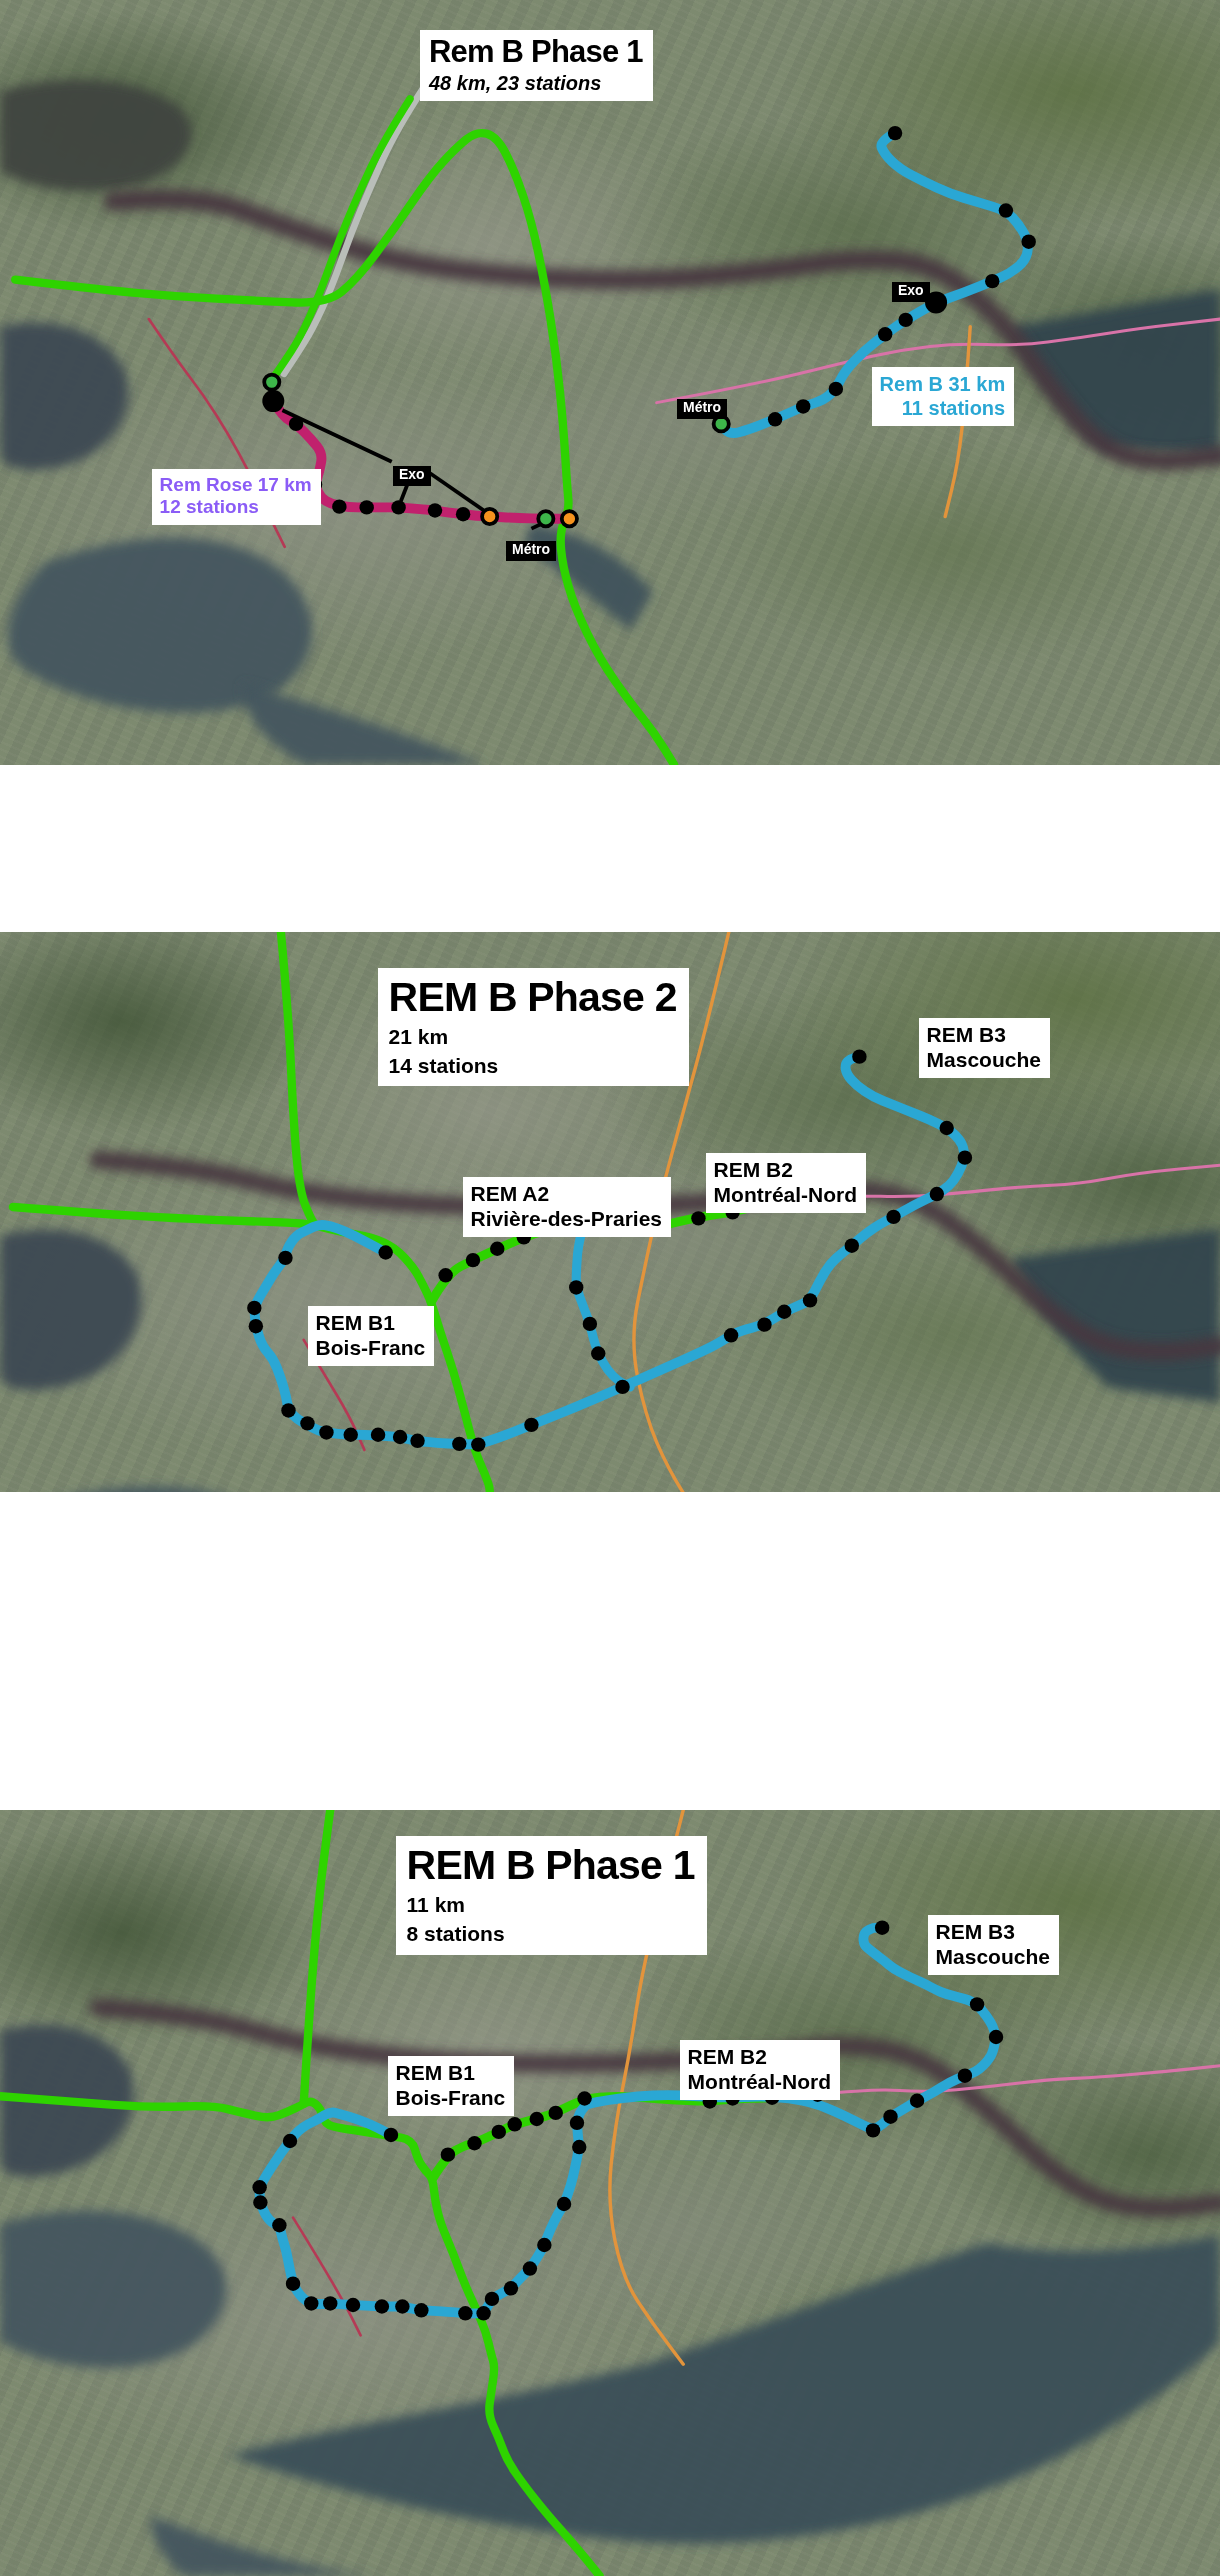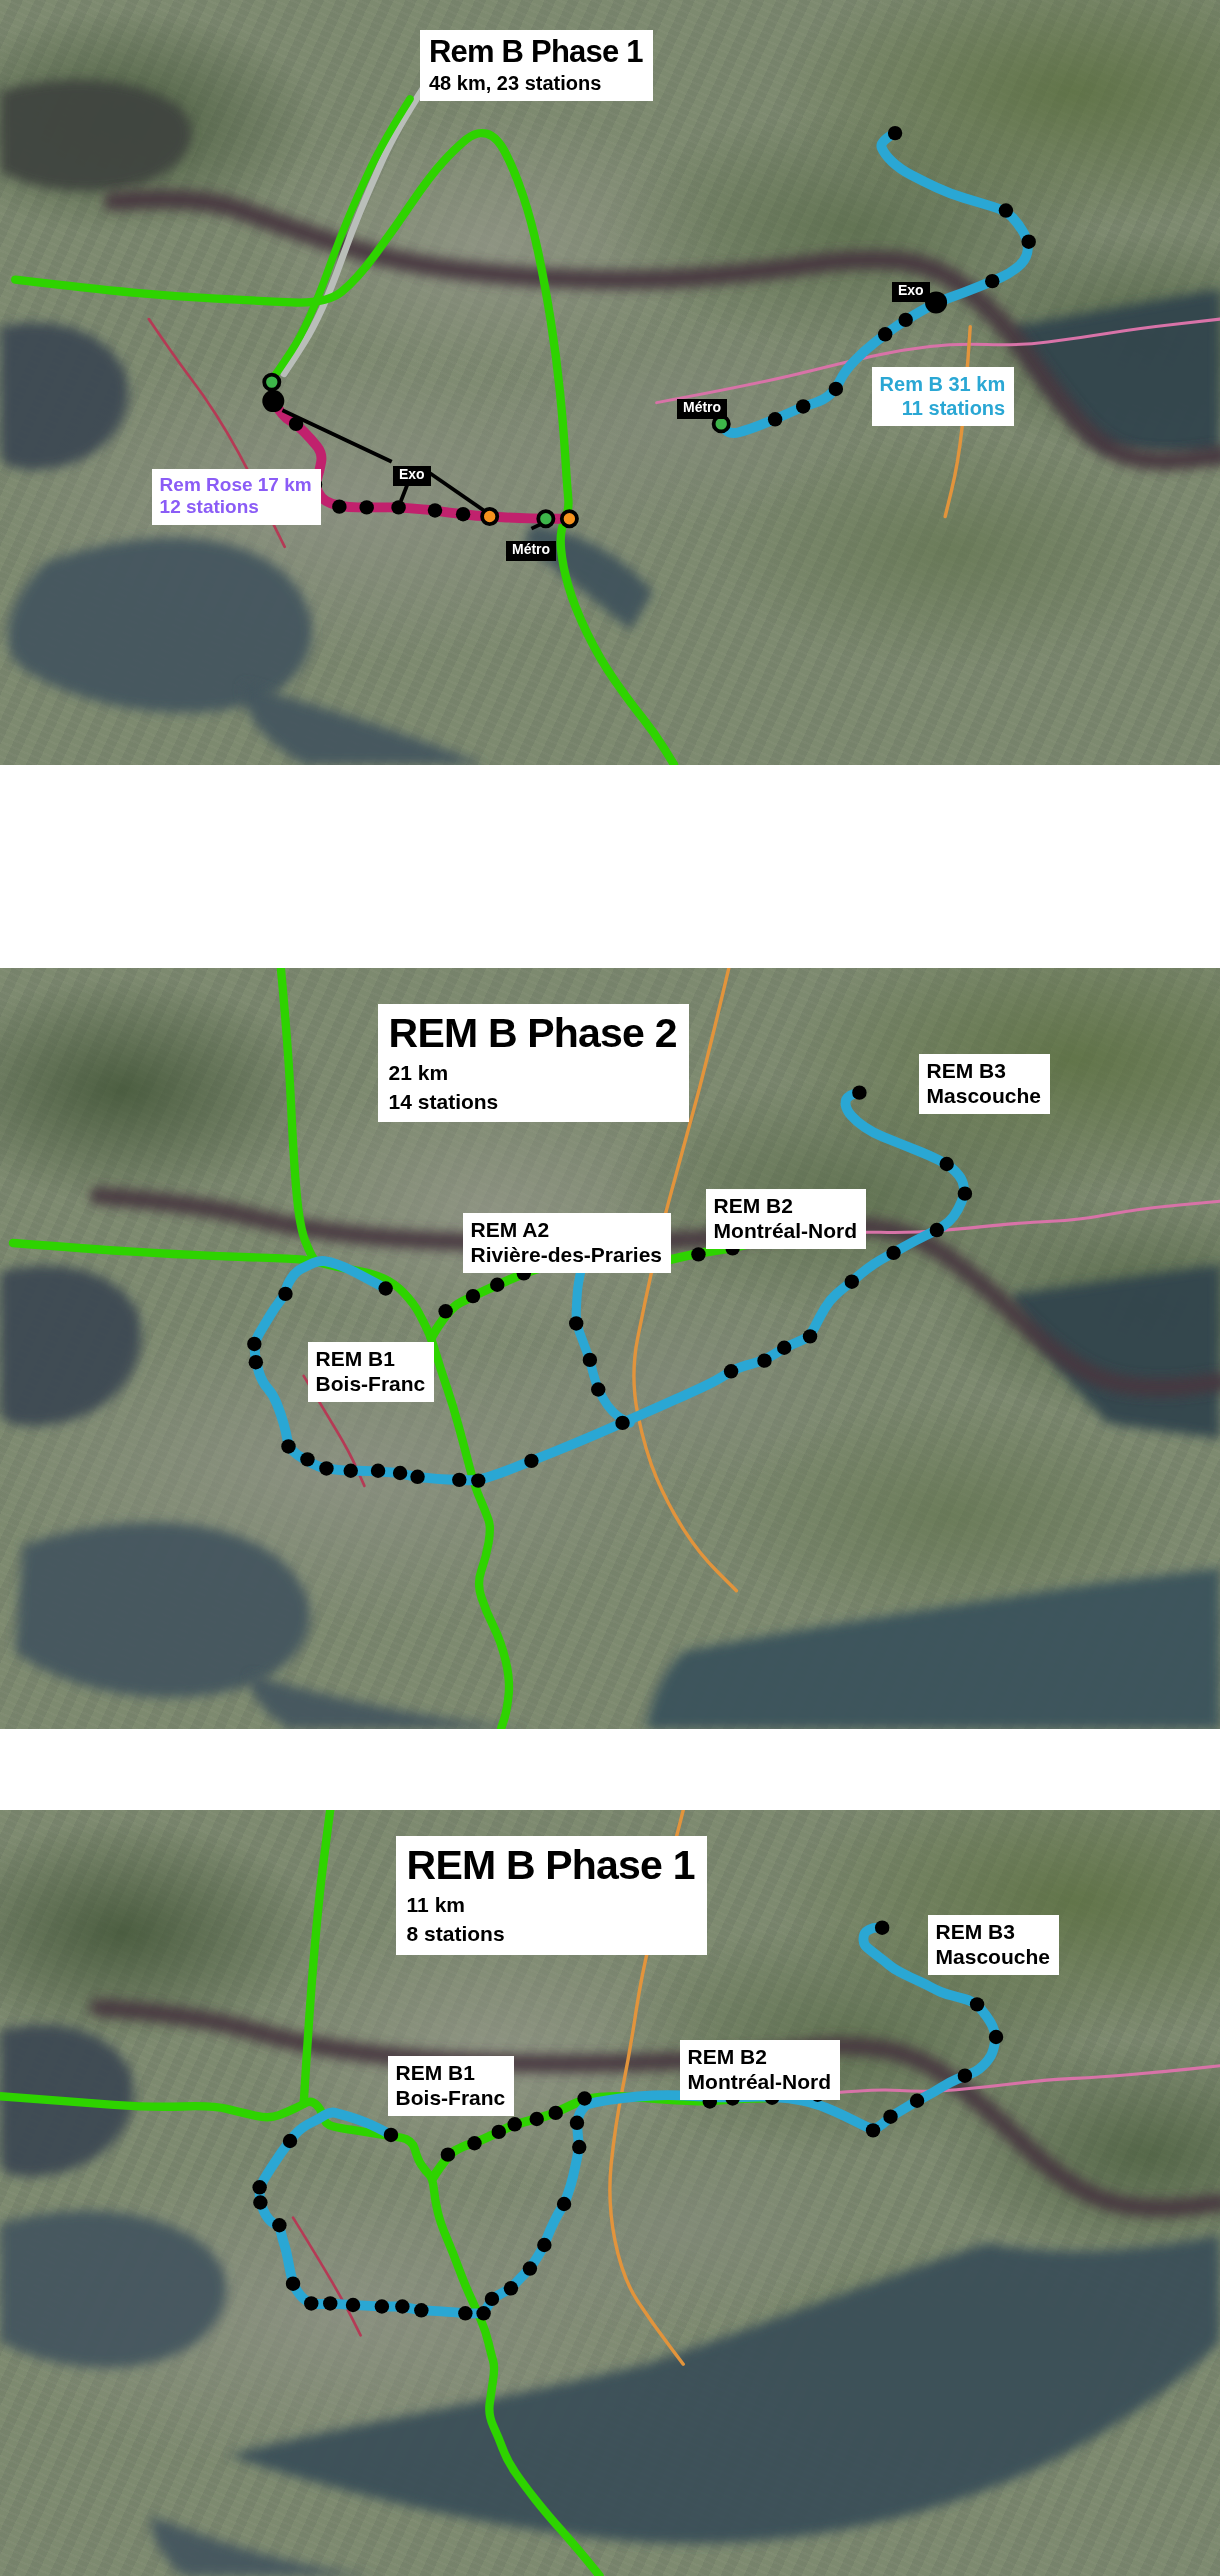--- a/index.html
+++ b/index.html
@@ -18,21 +18,21 @@
       radial-gradient(ellipse 327px 175px at 55% 55%, rgba(135,140,128,.5), transparent 60%),
       radial-gradient(ellipse 395px 197px at 78% 72%, rgba(92,112,72,.55), transparent 60%),
       radial-gradient(ellipse 349px 182px at 94% 45%, rgba(60,82,48,.6), transparent 62%),
       repeating-linear-gradient(115deg, rgba(118,138,88,.22) 0 10.6px, rgba(88,104,68,.22) 10.6px 21px),
       repeating-linear-gradient(24deg, rgba(168,168,156,.12) 0 2.3px, transparent 2.3px 6.8px);
   }
   .map-svg{position:absolute;inset:0;display:block;}
   .map-label{position:absolute;white-space:nowrap;line-height:1.2;margin-top:12px;}
   .lbl-title-box{background:#ffffff;color:#000;padding:3px 10.6px 6px 9px;}
   .lbl-title-box .l0{font-size:31px;font-weight:bold;letter-spacing:-0.8px;}
-  .lbl-title-box .ln{font-size:20px;font-weight:bold;margin-top:1.5px;}
+  .lbl-title-box .ln{font-size:20px;font-weight:bold;margin-top:1.5px;font-style:italic;}
   .lbl-title-box2{background:#ffffff;color:#000;padding:4.6px 12px 7.6px 10.6px;}
   .lbl-title-box2 .l0{font-size:41px;font-weight:bold;letter-spacing:-0.8px;}
   .lbl-title-box2 .ln{font-size:21px;font-weight:bold;margin-top:2.3px;line-height:1.25;}
   .lbl-white{background:#ffffff;color:#000;padding:3.8px 9px 6px 7.6px;font-size:21px;font-weight:bold;}
   .lbl-black-tag{background:#000000;color:#ffffff;padding:0px 6px 3px 6px;font-size:14px;font-weight:bold;}
   .lbl-cyan-note{background:#ffffff;padding:4.6px 9px 6px 7.6px;font-size:20px;font-weight:bold;text-align:right;}
   .lbl-rose-note{background:#ffffff;padding:4.6px 9px 6px 7.6px;font-size:19px;font-weight:bold;}
 </style>
 </head>
 <body>
@@ -108,21 +108,21 @@
         <div class="l0">Rem Rose 17 km</div>
         <div class="ln">12 stations</div>
       </div>
       <div class="map-label lbl-black-tag" style="left: 393px; top: 454px;">
         <div class="l0">Exo</div>
       </div>
       <div class="map-label lbl-black-tag" style="left: 506px; top: 529px;">
         <div class="l0">Métro</div>
       </div>
     </section>
-  <section class="map-section" style="top: 968px; height: 761px;">
+  <section class="map-section" style="top: 932px; height: 560px;">
     <div class="satellite"></div>
     <svg class="map-svg" xmlns="http://www.w3.org/2000/svg" viewBox="0 0 1607 1002" width="1220" height="761">
         <defs>
           <filter id="phase2-blur" x="-20%" y="-20%" width="140%" height="140%">
             <feGaussianBlur stdDeviation="7"></feGaussianBlur>
           </filter>
         </defs>
         <path d="M0,400 C70,380 150,395 180,450 C200,505 170,570 95,595 C35,612 0,600 0,585 Z" fill="#3c4a52" opacity="0.95" filter="url(#phase2-blur)"></path>
         <path d="M1330,430 L1607,390 L1607,620 L1460,600 C1400,540 1355,480 1330,430 Z" fill="#31454d" opacity="0.95" filter="url(#phase2-blur)"></path>
         <path d="M30,760 C160,715 300,720 370,780 C430,835 420,900 340,940 C230,985 80,950 20,900 Z" fill="#45565e" opacity="0.95" filter="url(#phase2-blur)"></path>

